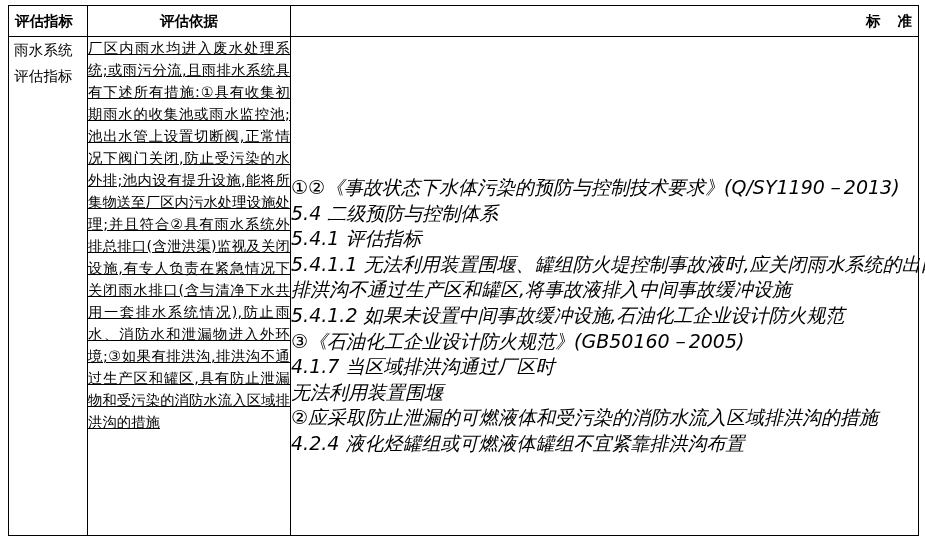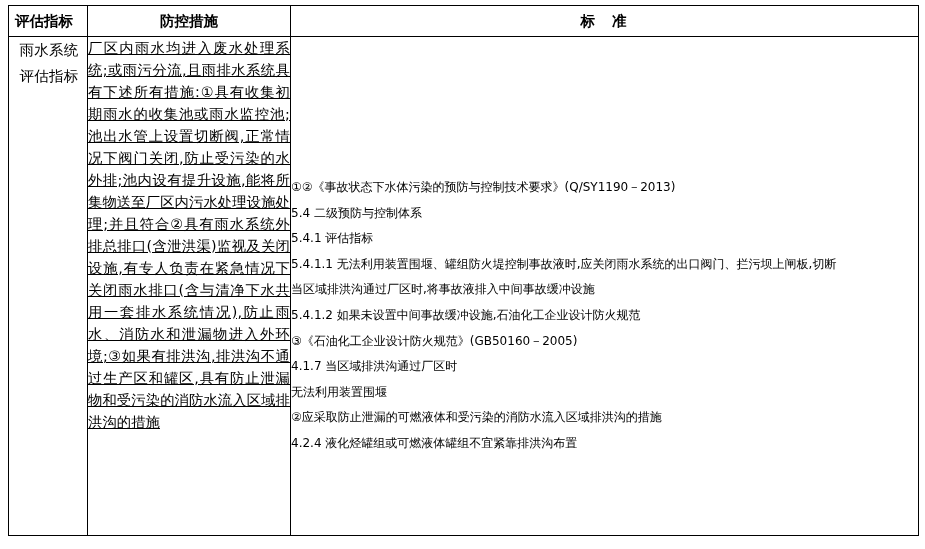--- a/index.html
+++ b/index.html
@@ -36,35 +36,35 @@
   thead th {
     height: 30px;
     font-weight: bold;
     font-size: 14.5px;
     text-align: center;
     vertical-align: middle;
     line-height: 30px;
   }
   th.col-indicator { width: 78px; }
   th.col-basis { width: 202px; }
-  th.col-standard { width: 627px; }
+  th.col-standard { width: 627px; text-align: right; }
 
   th.col-indicator .hdr-text {
     display: block;
     text-align: left;
     padding-left: 6px;
   }
   th.col-standard .hdr-text {
     letter-spacing: 6px;
     padding-left: 4px;
   }
 
   td.cell-indicator {
     height: 498px;
-    text-align: center;
+    text-align: left;
     vertical-align: middle;
   }
   .indicator-text {
     font-size: 14.5px;
     line-height: 26px;
     padding-left: 5px;
     padding-right: 3px;
     letter-spacing: 0.2px;
   }
   .indicator-text div { white-space: nowrap; }
@@ -78,43 +78,44 @@
     text-align: justify;
     text-justify: inter-ideograph;
     letter-spacing: 0.1px;
     text-decoration: underline;
   }
 
   td.cell-standard {
     padding: 8px 6px 8px 8px;
   }
   .standard-list {
-    font-size: 12px;
+    font-size: 19px;
     line-height: 25.6px;
+    font-style: italic;
   }
   .standard-list .line {
     white-space: nowrap;
     overflow: visible;
   }
   .spacer-top {
     height: 138px;
   }
 </style>
 </head>
 <body>
 
 <div class="page">
   <table class="eval-table">
     <thead>
       <tr>
         <th class="col-indicator">
           <span class="hdr-text">评估指标</span>
         </th>
         <th class="col-basis">
-          <span class="hdr-text">防控措施</span>
+          <span class="hdr-text">评估依据</span>
         </th>
         <th class="col-standard">
           <span class="hdr-text">标  准</span>
         </th>
       </tr>
     </thead>
     <tbody>
       <tr>
         <td class="cell-indicator">
           <div class="indicator-text">
@@ -125,21 +126,21 @@
         <td class="cell-basis">
           <div class="basis-text">厂区内雨水均进入废水处理系统;或雨污分流,且雨排水系统具有下述所有措施:①具有收集初期雨水的收集池或雨水监控池;池出水管上设置切断阀,正常情况下阀门关闭,防止受污染的水外排;池内设有提升设施,能将所集物送至厂区内污水处理设施处理;并且符合②具有雨水系统外排总排口(含泄洪渠)监视及关闭设施,有专人负责在紧急情况下关闭雨水排口(含与清净下水共用一套排水系统情况),防止雨水、消防水和泄漏物进入外环境;③如果有排洪沟,排洪沟不通过生产区和罐区,具有防止泄漏物和受污染的消防水流入区域排洪沟的措施</div>
         </td>
         <td class="cell-standard">
           <div class="spacer-top"></div>
           <div class="standard-list">
             <div class="line">①②《事故状态下水体污染的预防与控制技术要求》(Q/SY1190－2013)</div>
             <div class="line">5.4 二级预防与控制体系</div>
             <div class="line">5.4.1 评估指标</div>
             <div class="line">5.4.1.1 无法利用装置围堰、罐组防火堤控制事故液时,应关闭雨水系统的出口阀门、拦污坝上闸板,切断</div>
-            <div class="line">当区域排洪沟通过厂区时,将事故液排入中间事故缓冲设施</div>
+            <div class="line">排洪沟不通过生产区和罐区,将事故液排入中间事故缓冲设施</div>
             <div class="line">5.4.1.2 如果未设置中间事故缓冲设施,石油化工企业设计防火规范</div>
             <div class="line">③《石油化工企业设计防火规范》(GB50160－2005)</div>
             <div class="line">4.1.7 当区域排洪沟通过厂区时</div>
             <div class="line">无法利用装置围堰</div>
             <div class="line">②应采取防止泄漏的可燃液体和受污染的消防水流入区域排洪沟的措施</div>
             <div class="line">4.2.4 液化烃罐组或可燃液体罐组不宜紧靠排洪沟布置</div>
           </div>
         </td>
       </tr>
     </tbody>

